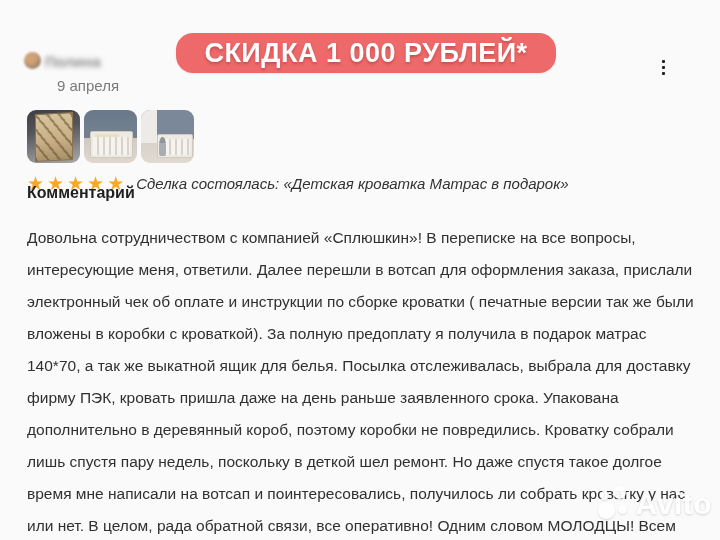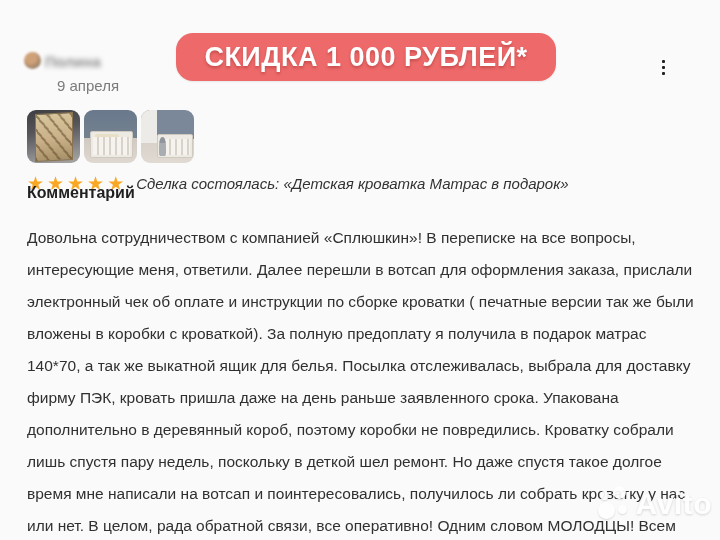--- a/index.html
+++ b/index.html
@@ -22,21 +22,21 @@
     position:absolute;left:45px;top:53px;
     font-size:15px;color:#8d8d8d;font-weight:bold;
     filter:blur(2.6px);
     user-select:none;
   }
   .date{
     position:absolute;left:29px;top:77px;
     font-size:15px;color:#7b7b7b;margin-left:28px;
   }
   .banner{
-    position:absolute;left:176px;top:33px;width:380px;height:48px;
+    position:absolute;left:176px;top:33px;width:380px;height:40px;
     background:#ee6a6a;border-radius:17px;
     display:flex;align-items:center;justify-content:center;
     color:#ffffff;font-size:27px;font-weight:bold;letter-spacing:.5px;
     text-shadow:0 2px 3px rgba(150,40,40,.45);
     box-shadow:0 1px 2px rgba(0,0,0,.08);
     white-space:nowrap;
   }
   .kebab{
     position:absolute;left:655px;top:55px;width:16px;height:24px;
     display:flex;flex-direction:column;align-items:center;justify-content:center;gap:3px;

